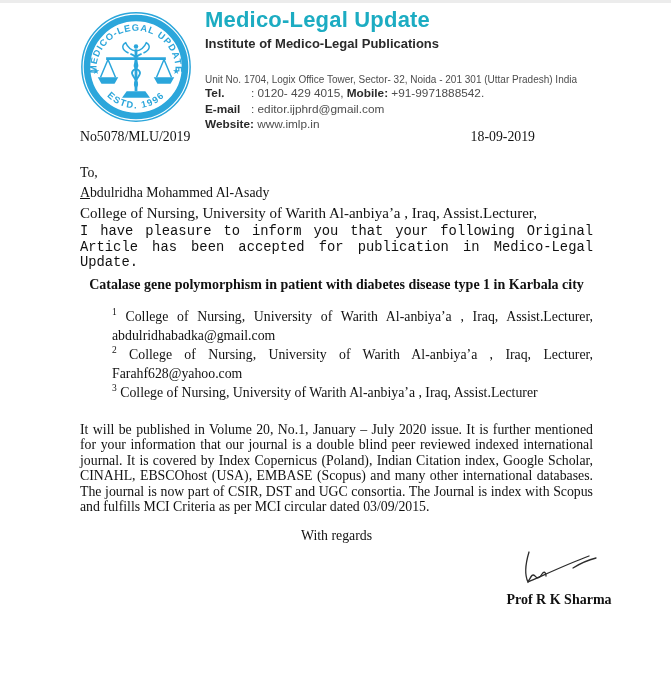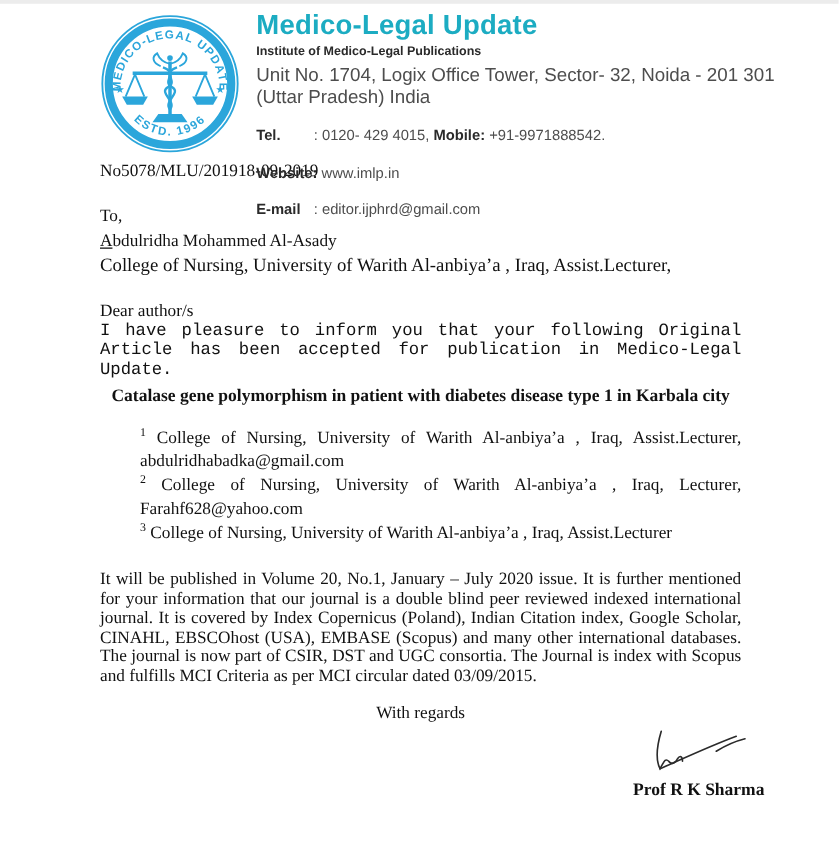--- a/index.html
+++ b/index.html
@@ -5,28 +5,28 @@
   html,body{margin:0;padding:0;background:#ffffff;}
   body{width:671px;height:682px;overflow:hidden;position:relative;
        font-family:"Liberation Serif", serif;color:#111;}
   .top-strip{height:3px;background:#ececec;}
   
   .letterhead{position:relative;height:120px;}
   .logo-wrap{position:absolute;left:78px;top:8px;width:116px;height:112px;}
   .head-text{position:absolute;left:205px;top:4px;width:440px;
              font-family:"Liberation Sans", sans-serif;}
   .journal-title{font-size:22px;font-weight:bold;color:#1CACC2;letter-spacing:.2px;}
-  .institute{font-size:10px;font-weight:bold;color:#2a2a2a;margin-top:3px;}
-  .addr{font-size:15px;color:#4d4d4d;margin-top:5px;}
-  .contact-row{font-size:11.8px;color:#4d4d4d;margin-top:15px;line-height:14.5px;}
+  .institute{font-size:13px;font-weight:bold;color:#2a2a2a;margin-top:3px;}
+  .addr{font-size:10px;color:#4d4d4d;margin-top:23px;}
+  .contact-row{font-size:11.8px;color:#4d4d4d;margin-top:1px;line-height:14.5px;}
   .contact-label{display:inline-block;min-width:46px;font-weight:bold;color:#2a2a2a;}
   .contact-bold{font-weight:bold;color:#2a2a2a;}
   
   .letter{padding:0 78px 0 80px;font-size:13.8px;line-height:15.5px;}
-  .ref-row{display:flex;justify-content:flex-start;margin-top:6px;line-height:16px;}
+  .ref-row{display:flex;justify-content:space-between;margin-top:6px;line-height:16px;}
   .ref-date{margin-right:58px;}
   .to-block{margin-top:18px;line-height:20px;}
   .to-college{font-size:15px;}
   .u-init{text-decoration:underline;}
   .salutation{margin-top:18px;}
   .para{margin:1px 0 0;text-align:justify;font-family:Liberation Mono, monospace;}
   .article-title{margin-top:6px;text-align:center;font-weight:bold;font-size:14px;line-height:16px;}
   .authors{margin-top:9px;font-weight:bold;font-size:14px;line-height:20px;white-space:pre-wrap;}
   sup{font-size:9.5px;line-height:0;}
   .affiliations{margin:14px 0 0 32px;text-align:justify;line-height:19px;}
@@ -77,39 +77,38 @@
         <path d="M 66,46 C 52,51 68,58 58,63 C 50,68 66,75 60,82" stroke-width="2"></path>
       </g>
       <path d="M 50,86 L 70,86 L 75,93 L 45,93 Z" fill="#2BA6DB"></path>
     </svg>
   </div>
   <div class="head-text">
     <div class="journal-title">Medico-Legal Update</div>
     <div class="institute">Institute of Medico-Legal Publications</div>
     <div class="addr">Unit No. 1704, Logix Office Tower, Sector- 32, Noida - 201 301 (Uttar Pradesh) India</div>
     <div class="contact-row"><span class="contact-label">Tel.</span><span>: 0120- 429 4015,</span> <span class="contact-bold">Mobile:</span> <span>+91-9971888542.</span></div>
+    <div class="contact-row"><span class="contact-label">E-mail</span><span>: editor.ijphrd@gmail.com</span></div>
     <div class="contact-row"><span class="contact-label">Website:</span> <span>www.imlp.in</span></div>
-    <div class="contact-row"><span class="contact-label">E-mail</span><span>: editor.ijphrd@gmail.com</span></div>
   </div>
 </div>
 
 <div class="letter">
 
   <div class="ref-row">
     <span>No5078/MLU/2019</span>
     <span class="ref-date">18-09-2019</span>
   </div>
 
   <div class="to-block">
     <div>To,</div>
     <div><span class="u-init">A</span><span>bdulridha Mohammed Al-Asady</span></div>
     <div class="to-college">College of Nursing, University of Warith Al-anbiya’a , Iraq, Assist.Lecturer,</div>
   </div>
 
-  <div class="salutation">Dear author/s</div>
 
   <p class="para">I have pleasure to inform you that your following Original Article has been accepted for publication in Medico-Legal Update.</p>
 
   <div class="article-title">Catalase gene polymorphism in patient with diabetes disease type 1 in Karbala city</div>
 
 
   <div class="affiliations">
     <p><sup>1</sup><span> College of Nursing, University of Warith Al-anbiya’a , Iraq, Assist.Lecturer, abdulridhabadka@gmail.com</span></p>
     <p><sup>2</sup><span> College of Nursing, University of Warith Al-anbiya’a , Iraq, Lecturer, Farahf628@yahoo.com</span></p>
     <p><sup>3</sup><span> College of Nursing, University of Warith Al-anbiya’a , Iraq, Assist.Lecturer</span></p>

